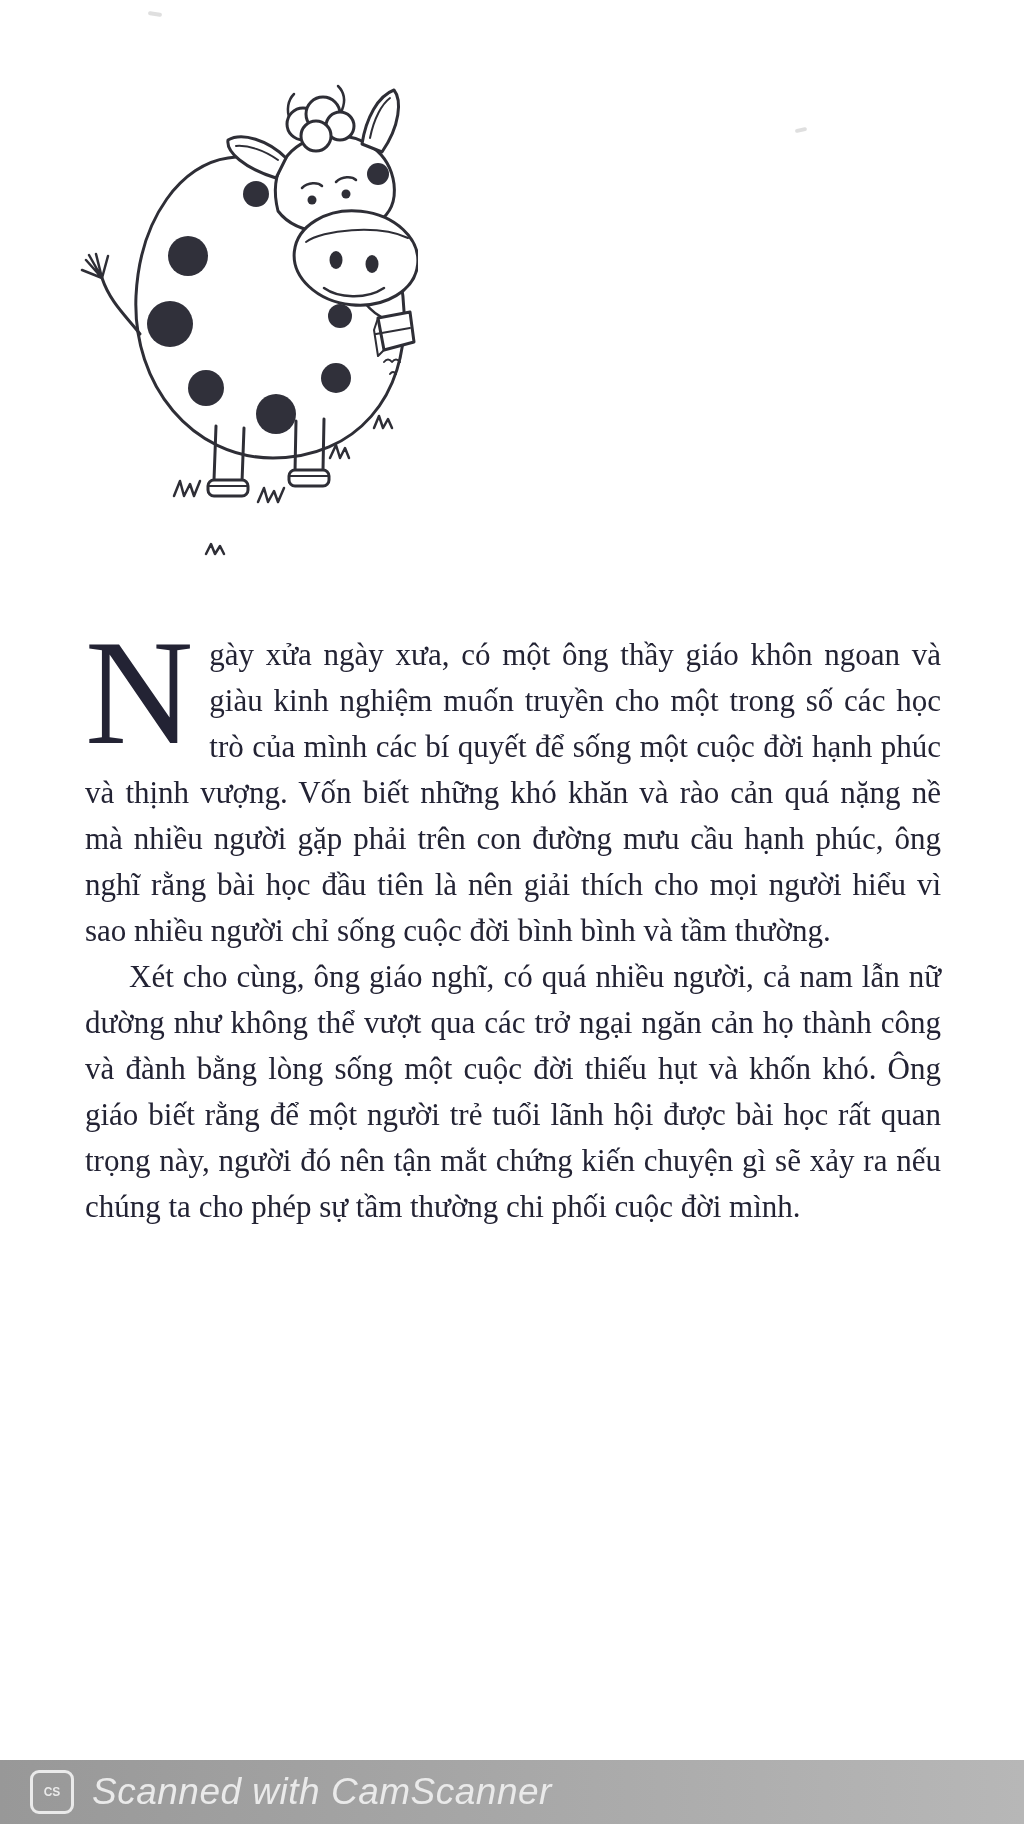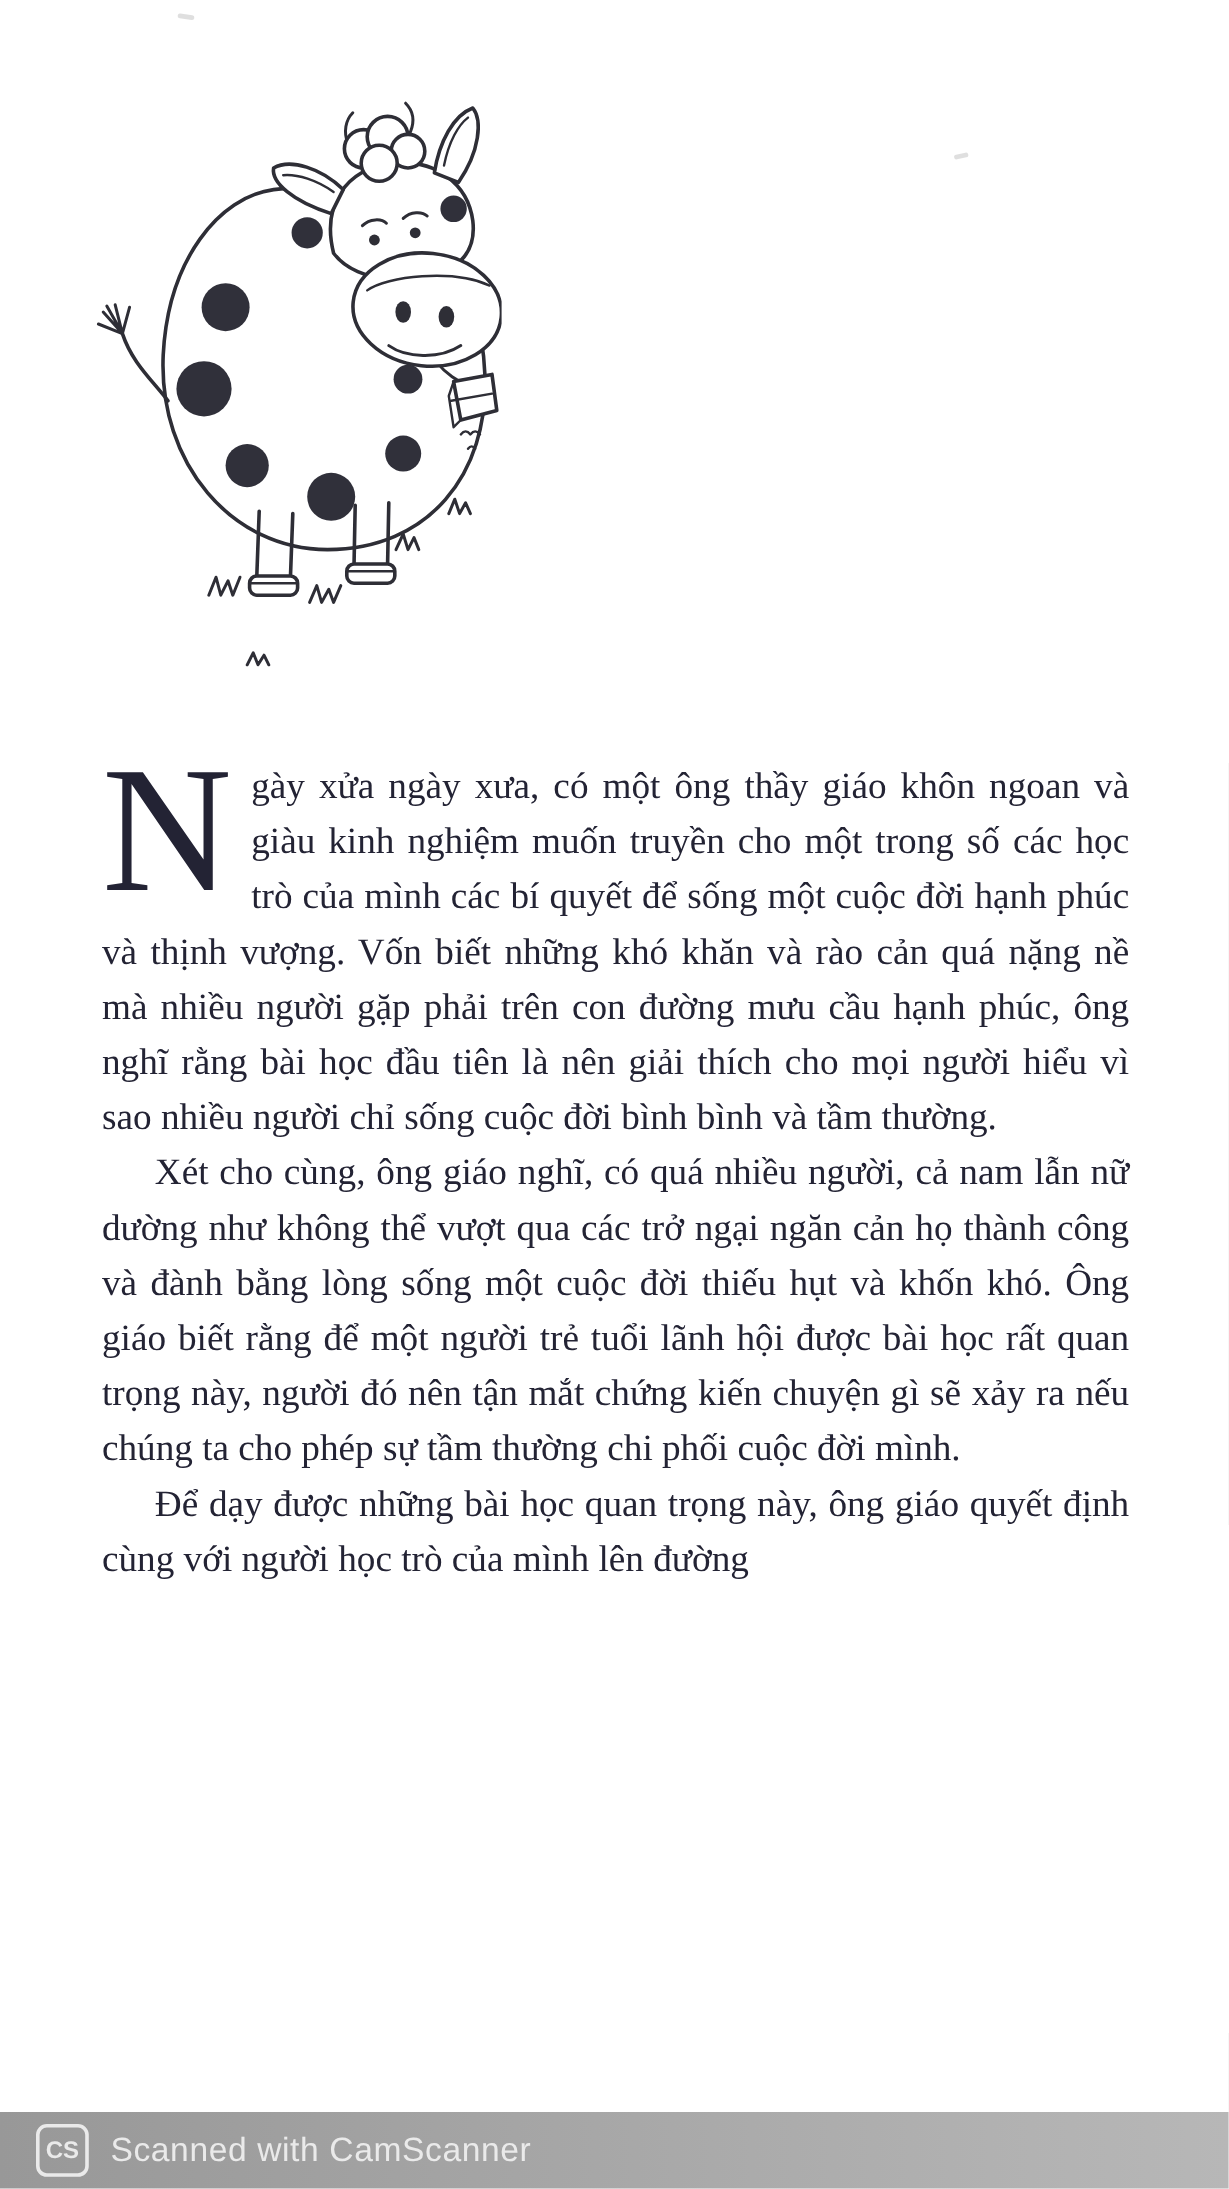--- a/index.html
+++ b/index.html
@@ -66,30 +66,31 @@
     box-sizing: border-box;
     font-family: "Liberation Sans", sans-serif;
   }
   .cs-badge {
     width: 38px;
     height: 38px;
     border: 3px solid #eaeaea;
     border-radius: 9px;
     color: #eaeaea;
     font-weight: bold;
-    font-size: 20px;
+    font-size: 12px;
     display: flex;
     align-items: center;
     justify-content: center;
     flex: 0 0 auto;
   }
   .footer-label {
     color: #eaeaea;
-    font-size: 28px;
+    font-size: 37px;
     letter-spacing: .5px;
+    font-style: italic;
   }
 </style>
 </head>
 <body>
 
 <div class="page">
 
   <div class="artifact a1"></div>
   <div class="artifact a2"></div>
 
@@ -161,23 +162,20 @@
     </g>
   </svg>
 
   <div class="text-block">
     <p>
       <span class="drop-cap">N</span><span>gày xửa ngày xưa, có một ông thầy giáo khôn ngoan và giàu kinh nghiệm muốn truyền cho một trong số các học trò của mình các bí quyết để sống một cuộc đời hạnh phúc và thịnh vượng. Vốn biết những khó khăn và rào cản quá nặng nề mà nhiều người gặp phải trên con đường mưu cầu hạnh phúc, ông nghĩ rằng bài học đầu tiên là nên giải thích cho mọi người hiểu vì sao nhiều người chỉ sống cuộc đời bình bình và tầm thường.</span>
     </p>
     <p class="p-indent">
       <span class="it">Xét cho cùng, </span><span>ông giáo nghĩ, </span><span class="it">có quá nhiều người, cả nam lẫn nữ dường như không thể vượt qua các trở ngại ngăn cản họ thành công và đành bằng lòng sống một cuộc đời thiếu hụt và khốn khó. </span><span>Ông giáo biết rằng để một người trẻ tuổi lãnh hội được bài học rất quan trọng này, người đó nên tận mắt chứng kiến chuyện gì sẽ xảy ra nếu chúng ta cho phép sự tầm thường chi phối cuộc đời mình.</span>
     </p>
-    <p class="p-indent">
-      <span>Để dạy được những bài học quan trọng này, ông giáo quyết định cùng với người học trò của mình lên đường</span>
-    </p>
   </div>
 
   <div class="footer">
     <div class="cs-badge">CS</div>
     <div class="footer-label">Scanned with CamScanner</div>
   </div>
 
 </div>
 
 </body></html>

